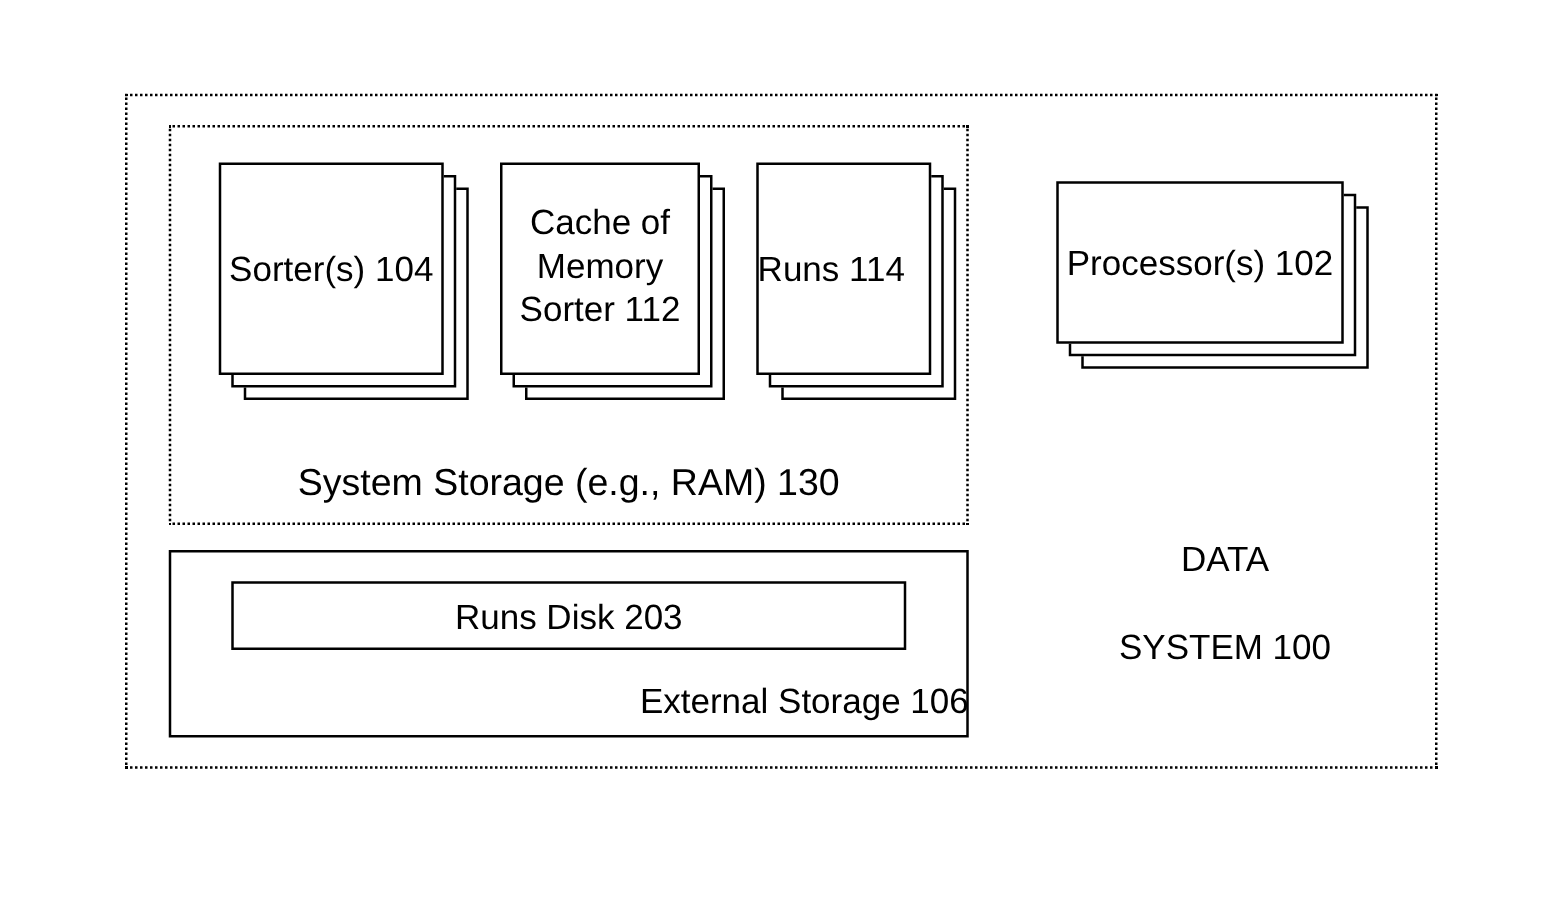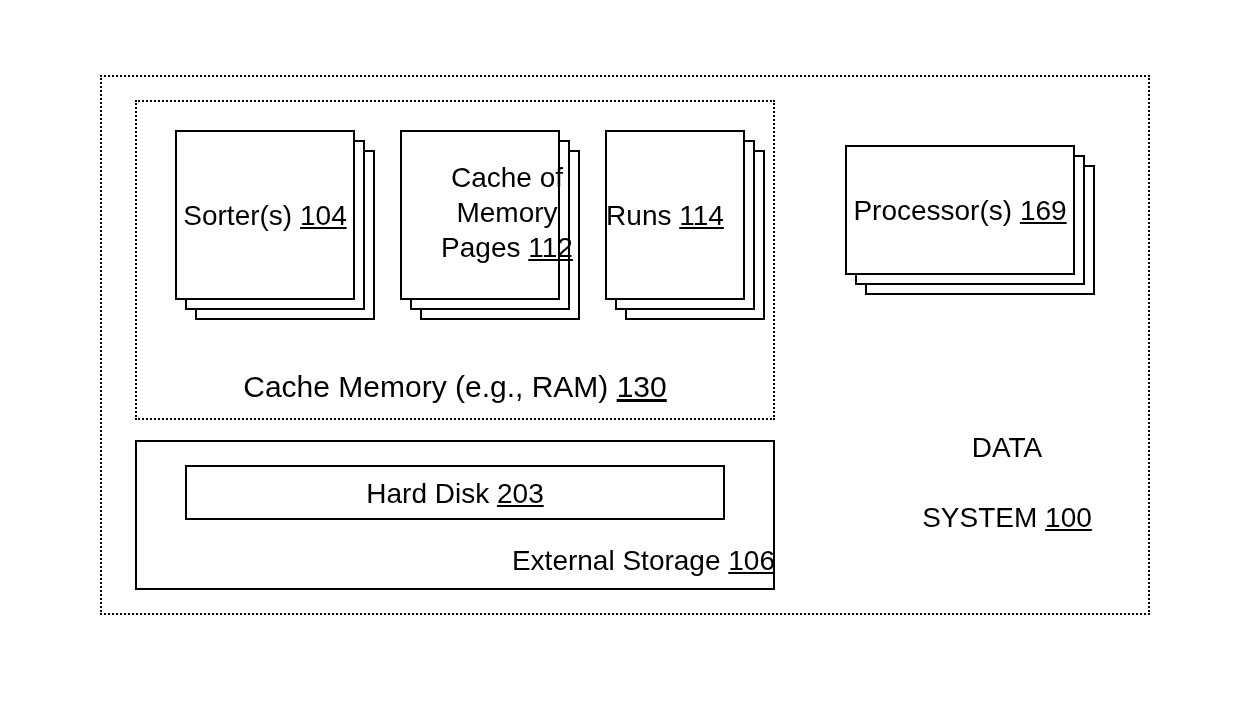--- a/index.html
+++ b/index.html
@@ -17,70 +17,70 @@
   }
   .solid { border: 2px solid #000; background: #fff; }
   .dotted-outer { border: 2px dotted #000; }
   .dotted-inner { border: 2px dotted #000; }
   .label {
     position: absolute;
     font-size: 28px;
     text-align: center;
     white-space: nowrap;
   }
-  .label-multiline { white-space: normal; line-height: 1.25; margin-left: 27px; }
-  .u { text-decoration: underline; }
+  .label-multiline { white-space: normal; line-height: 1.25; }
+  .u { }
 </style>
 </head>
 <body>
 
 <div class="box dotted-outer" style="left:100px; top:75px; width:1050px; height:540px;"></div>
 
 <div class="label label-multiline" style="left:830px; top:430px; width:300px; font-size:28px;">
   <span>DATA</span><br>
   <br>
   <span>SYSTEM </span><span class="u">100</span>
 </div>
 
 <div class="box solid" style="left:865px; top:165px; width:230px; height:130px;"></div>
 <div class="box solid" style="left:855px; top:155px; width:230px; height:130px;"></div>
 <div class="box solid" style="left:845px; top:145px; width:230px; height:130px;"></div>
 <div class="label" style="left:845px; top:195px; width:230px;">
-  <span>Processor(s) </span><span class="u">169</span>
+  <span>Processor(s) </span><span class="u">102</span>
 </div>
 
 <div class="box dotted-inner" style="left:135px; top:100px; width:640px; height:320px;"></div>
 <div class="label" style="left:155px; top:370px; width:600px; text-align:center; font-size:30px;">
-  <span>Cache Memory (e.g., RAM) </span><span class="u">130</span>
+  <span>System Storage (e.g., RAM) </span><span class="u">130</span>
 </div>
 
 <div class="box solid" style="left:195px; top:150px; width:180px; height:170px;"></div>
 <div class="box solid" style="left:185px; top:140px; width:180px; height:170px;"></div>
 <div class="box solid" style="left:175px; top:130px; width:180px; height:170px;"></div>
 <div class="label" style="left:175px; top:200px; width:180px;">
   <span>Sorter(s) </span><span class="u">104</span>
 </div>
 
 <div class="box solid" style="left:420px; top:150px; width:160px; height:170px;"></div>
 <div class="box solid" style="left:410px; top:140px; width:160px; height:170px;"></div>
 <div class="box solid" style="left:400px; top:130px; width:160px; height:170px;"></div>
 <div class="label label-multiline" style="left:400px; top:160px; width:160px;">
   <span>Cache of</span><br>
   <span>Memory</span><br>
-  <span>Pages </span><span class="u">112</span>
+  <span>Sorter </span><span class="u">112</span>
 </div>
 
 <div class="box solid" style="left:625px; top:150px; width:140px; height:170px;"></div>
 <div class="box solid" style="left:615px; top:140px; width:140px; height:170px;"></div>
 <div class="box solid" style="left:605px; top:130px; width:140px; height:170px;"></div>
 <div class="label" style="left:605px; top:200px; width:120px;">
   <span>Runs </span><span class="u">114</span>
 </div>
 
 <div class="box solid" style="left:135px; top:440px; width:640px; height:150px;"></div>
 <div class="label" style="left:135px; top:545px; width:640px;text-align:right;">
   <span>External Storage </span><span class="u">106</span>
 </div>
 
 <div class="box solid" style="left:185px; top:465px; width:540px; height:55px;"></div>
 <div class="label" style="left:185px; top:478px; width:540px;">
-  <span>Hard Disk </span><span class="u">203</span>
+  <span>Runs Disk </span><span class="u">203</span>
 </div>
 
 </body></html>

